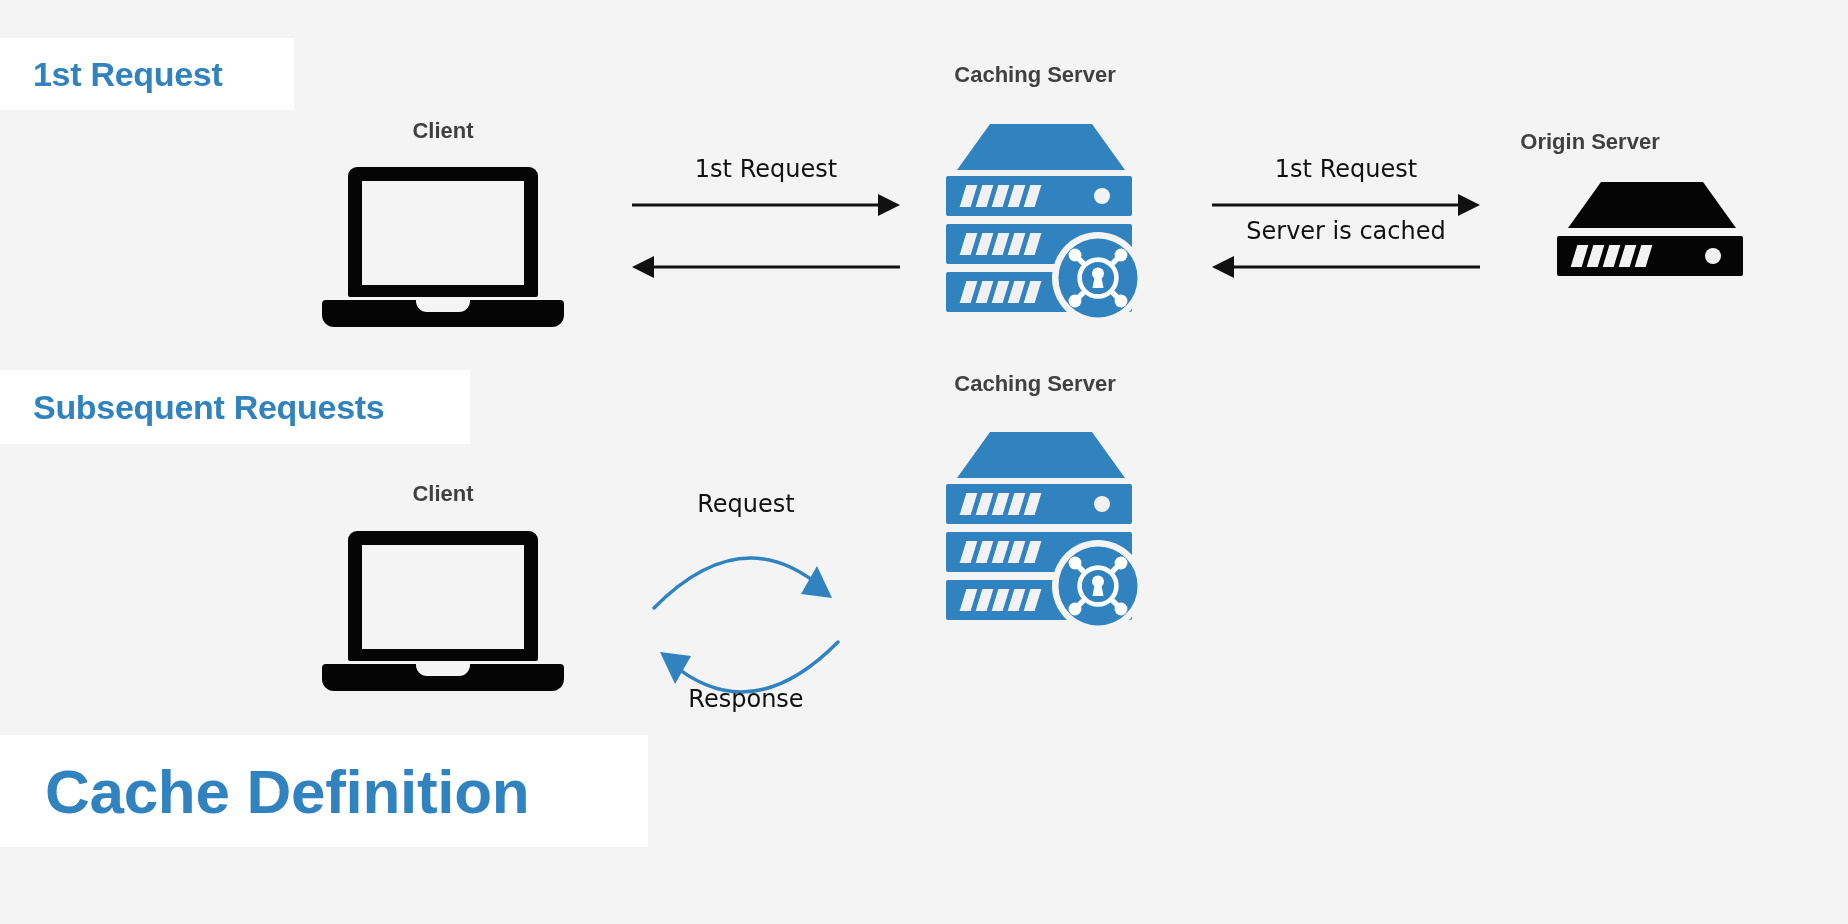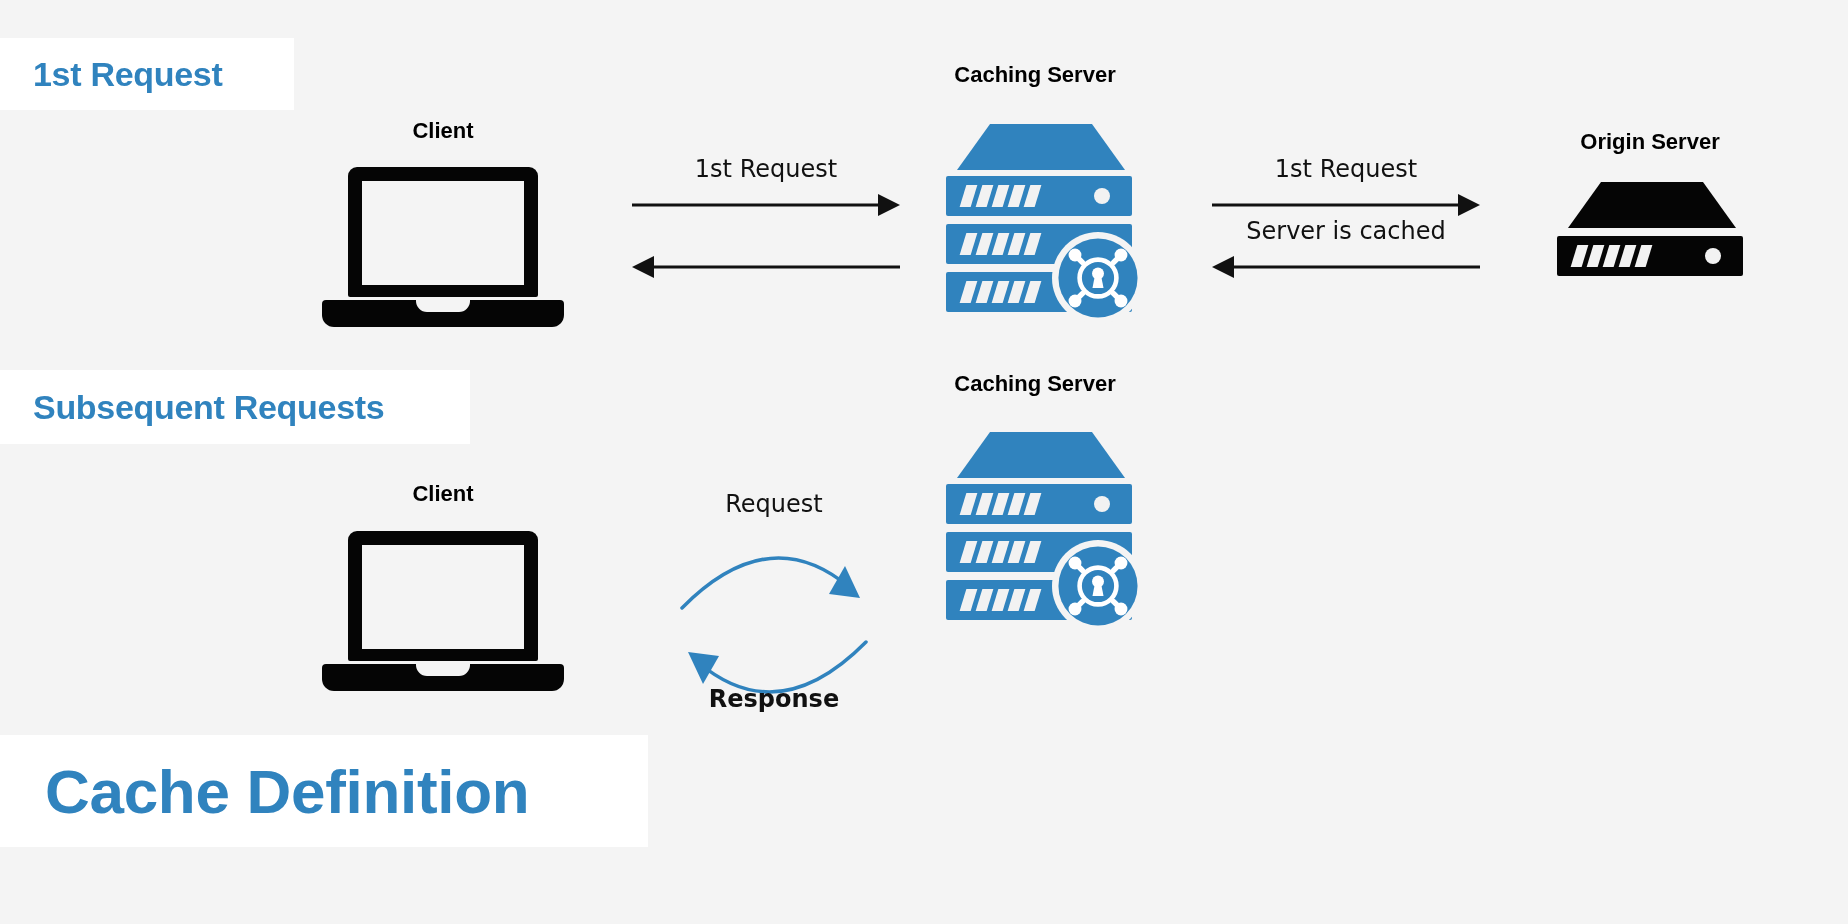--- a/index.html
+++ b/index.html
@@ -37,21 +37,21 @@
 
   #band-subsequent   { left: 0; top: 370px; width: 470px; height: 74px; }
   #band-subsequent .band-text { font-size: 34px; margin-left: 33px; }
 
   #band-cache-def    { left: 0; top: 735px; width: 648px; height: 112px; }
   #band-cache-def .band-text { font-size: 62px; margin-left: 45px; }
 
   
   .node-label {
     position: absolute;
-    color: #000000;
+    color: #404040;
     font-weight: bold;
     font-size: 22px;
     white-space: nowrap;
     text-align: center;
     transform: translateX(-50%);
   }
 
   
   .laptop {
     position: absolute;
@@ -278,21 +278,21 @@
       <line x1="0" y1="50" x2="248" y2="50" stroke="#111111" stroke-width="3"></line>
       <polygon points="246,39 268,50 246,61" fill="#111111"></polygon>
     </svg>
     <div class="arrow-label" style="top:62px;">Server is cached</div>
     <svg class="arrow-svg" style="top:62px;" width="268" height="73" viewBox="0 0 268 73">
       <line x1="20" y1="50" x2="268" y2="50" stroke="#111111" stroke-width="3"></line>
       <polygon points="22,39 0,50 22,61" fill="#111111"></polygon>
     </svg>
   </div>
 
-  <div class="node-label" style="left:1650px; top:129px;">Origin Server</div>
+  <div class="node-label" style="left:1590px; top:129px;">Origin Server</div>
   <div class="server black" style="left:1652px; top:182px; height:120px;">
     <svg class="server-top" viewBox="0 0 168 46" preserveAspectRatio="none">
       <polygon class="server-top-shape" points="33,0 135,0 168,46 0,46"></polygon>
     </svg>
     <div class="server-bar bar1" style="top:54px;">
       <div class="slashes">
         <div class="slash"></div>
           <div class="slash"></div>
           <div class="slash"></div>
         <div class="slash"></div>
@@ -304,31 +304,31 @@
 
   <div class="node-label" style="left:443px; top:481px;">Client</div>
   <div class="laptop" style="left:443px; top:531px;">
     <div class="laptop-screen">
       <div class="laptop-display"></div>
     </div>
     <div class="laptop-base"></div>
     <div class="laptop-notch"></div>
   </div>
 
-  <div class="arrow-group" style="left:674px; top:490px; width:200px; height:230px;">
+  <div class="arrow-group" style="left:646px; top:490px; width:200px; height:230px;">
     <div class="curve-label" style="left:100px; top:0px;">Request</div>
     <svg width="200" height="230" viewBox="0 0 200 230" style="position:absolute; left:0; top:0;">
 
       <path d="M 8 118 Q 95 30 175 97" fill="none" stroke="#3083be" stroke-width="3.5" stroke-linecap="round"></path>
       <polygon points="171,76 186,108 155,104" fill="#3083be"></polygon>
 
       <path d="M 192 152 Q 105 240 25 173" fill="none" stroke="#3083be" stroke-width="3.5" stroke-linecap="round"></path>
       <polygon points="29,194 14,162 45,166" fill="#3083be"></polygon>
     </svg>
-    <div class="curve-label" style="left:100px; top:195px;font-weight:bold;">Response</div>
+    <div class="curve-label" style="left:100px; top:195px;">Response</div>
   </div>
 
   <div class="node-label" style="left:1035px; top:371px;">Caching Server</div>
   <div class="server blue" style="left:1041px; top:432px;">
     <svg class="server-top" viewBox="0 0 168 46" preserveAspectRatio="none">
       <polygon class="server-top-shape" points="33,0 135,0 168,46 0,46"></polygon>
     </svg>
     <div class="server-bar bar1">
       <div class="slashes">
         <div class="slash"></div>

